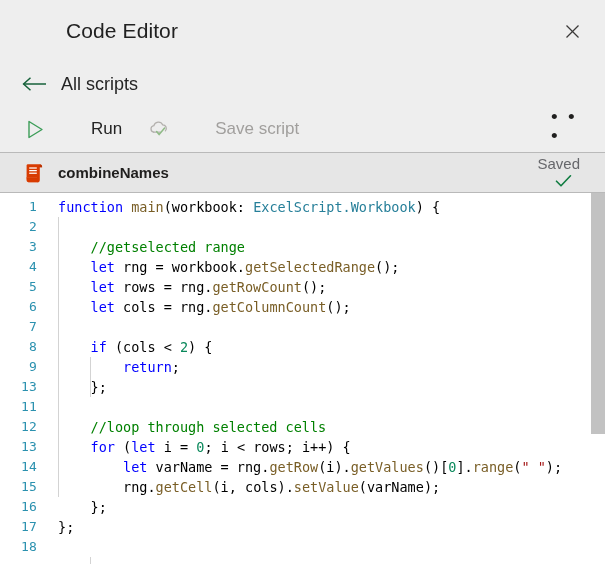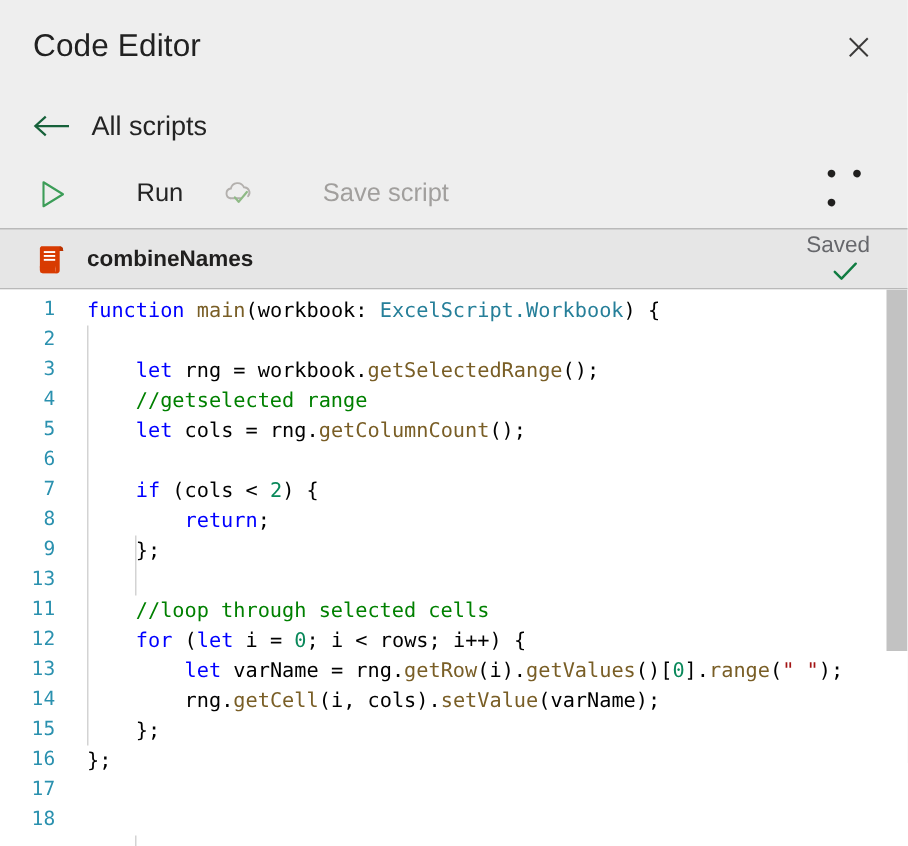--- a/index.html
+++ b/index.html
@@ -28,20 +28,21 @@
   
   .titlebar {
     height: 62px;
     flex: 0 0 62px;
     display: flex;
     align-items: center;
     justify-content: space-between;
     padding: 0 18px 0 22px;
     box-sizing: border-box;
     background: #eeeeee;
+    margin-left: 44px;
   }
   .panel-title {
     font-size: 21px;
     color: #212121;
     letter-spacing: 0.1px;
     font-weight: 400;
   }
   .close-btn {
     width: 30px;
     height: 30px;
@@ -349,22 +350,23 @@
         <div class="ln">17</div>
         <div class="ln">18</div>
       </div>
     <div class="code-scroll" id="code-scroll">
       <div class="guide" style="left:12px; height:280px; top:24px;"></div>
       <div class="guide" style="left:44px; height:40px; top:364px;"></div>
       <div class="guide" style="left:44px; height:40px; top:164px;"></div>
       <div id="code-lines">
           <div class="cl"><span class="t-kw">function</span> <span class="t-fn">main</span>(<span class="t-plain">workbook</span>: <span class="t-type">ExcelScript</span><span class="t-type">.Workbook</span>) {</div>
           <div class="cl">&nbsp;</div>
+          <div class="cl"><span class="t-com">    //getselected range</span></div>
           <div class="cl">    <span class="t-kw">let</span> <span class="t-plain">rng</span> = <span class="t-plain">workbook</span>.<span class="t-fn">getSelectedRange</span>();</div>
-          <div class="cl"><span class="t-com">    //getselected range</span></div>
+          <div class="cl">    <span class="t-kw">let</span> <span class="t-plain">rows</span> = <span class="t-plain">rng</span>.<span class="t-fn">getRowCount</span>();</div>
           <div class="cl">    <span class="t-kw">let</span> <span class="t-plain">cols</span> = <span class="t-plain">rng</span>.<span class="t-fn">getColumnCount</span>();</div>
           <div class="cl">&nbsp;</div>
           <div class="cl">    <span class="t-kw">if</span> (<span class="t-plain">cols</span> &lt; <span class="t-num">2</span>) {</div>
           <div class="cl">        <span class="t-kw">return</span>;</div>
           <div class="cl">    };</div>
           <div class="cl">&nbsp;</div>
           <div class="cl"><span class="t-com">    //loop through selected cells</span></div>
           <div class="cl">    <span class="t-kw">for</span> (<span class="t-kw">let</span> <span class="t-plain">i</span> = <span class="t-num">0</span>; <span class="t-plain">i</span> &lt; <span class="t-plain">rows</span>; <span class="t-plain">i</span>++) {</div>
           <div class="cl">        <span class="t-kw">let</span> <span class="t-plain">varName</span> = <span class="t-plain">rng</span>.<span class="t-fn">getRow</span>(<span class="t-plain">i</span>).<span class="t-fn">getValues</span>()[<span class="t-num">0</span>].<span class="t-fn">range</span>(<span class="t-str">" "</span>);</div>
           <div class="cl">        <span class="t-plain">rng</span>.<span class="t-fn">getCell</span>(<span class="t-plain">i</span>, <span class="t-plain">cols</span>).<span class="t-fn">setValue</span>(<span class="t-plain">varName</span>);</div>

